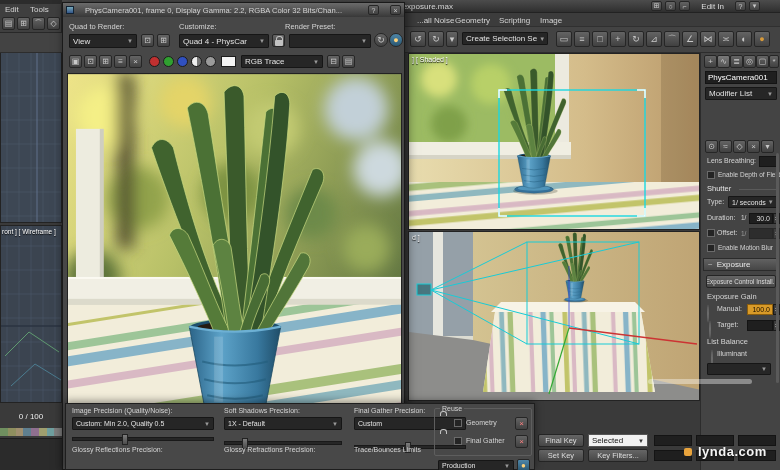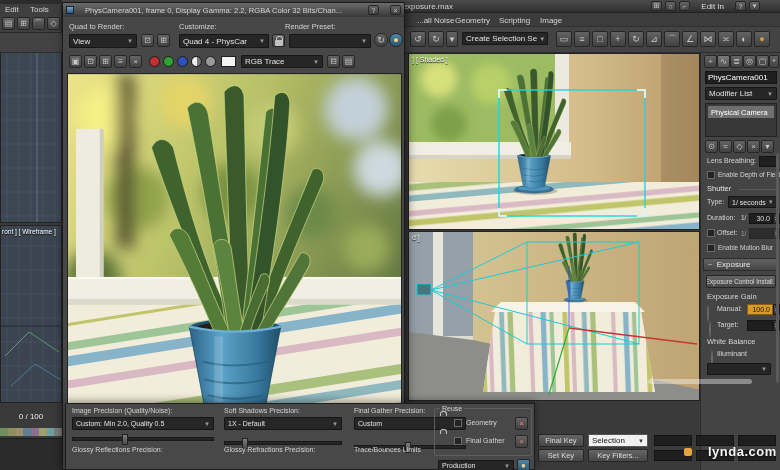--- a/index.html
+++ b/index.html
@@ -293,25 +293,20 @@
   <span class="abs ico sm" style="left:55px;top:2px">▢</span>
   <span class="abs ico sm" style="left:68px;top:2px;width:10px">*</span>
 
   <div class="abs fld" style="left:4px;top:18px;width:72px;height:13px;font-size:8px;color:#fff">
     <span>PhysCamera001</span>
   </div>
   <div class="abs dd" style="left:4px;top:34px;width:72px">
     <span>Modifier List</span>
     <span class="arr">▼</span>
   </div>
-  <div class="abs" style="left:4px;top:50px;width:72px;height:34px;background:#383838;border:1px solid #222">
-    <div style="margin:2px;height:12px;background:#6f6f6f;color:#fff;font-size:7.5px;display:flex;align-items:center;padding:0 3px;white-space:nowrap;overflow:hidden">
-      <span>Physical Camera</span>
-    </div>
-  </div>
   <span class="abs ico sm" style="left:4px;top:87px">⊙</span>
   <span class="abs ico sm" style="left:18px;top:87px">≈</span>
   <span class="abs ico sm" style="left:32px;top:87px">◇</span>
   <span class="abs ico sm" style="left:46px;top:87px">×</span>
   <span class="abs ico sm" style="left:60px;top:87px">▾</span>
 
   <span class="abs lbl t7" style="left:6px;top:104px">Lens Breathing:</span>
   <div class="abs fld" style="left:58px;top:103px;width:18px"></div>
 
   <span class="abs cb" style="left:6px;top:118px"></span>
@@ -368,21 +363,21 @@
     </div>
 
   <span class="abs rad" style="left:6px;top:268px"></span>
   <span class="abs lbl t7" style="left:16px;top:268px">Target:</span>
   <div class="abs fld" style="left:46px;top:267px;width:26px"></div>
   <div class="abs spin" style="left:72px;top:267px">
       <i class="up"></i>
       <i class="dn"></i>
     </div>
 
-  <span class="abs lbl t75" style="left:6px;top:284px">White Balance</span>
+  <span class="abs lbl t75" style="left:6px;top:284px">List Balance</span>
   <span class="abs rad on" style="left:6px;top:297px"></span>
   <span class="abs lbl t7" style="left:16px;top:297px">Illuminant</span>
   <div class="abs dd" style="left:6px;top:310px;width:64px;height:12px">
     <span class="arr">▼</span>
   </div>
 
   <div class="abs" style="right:1px;top:100px;width:3px;height:230px;background:#5a5a5a;border-radius:2px"></div>
 </div>
 
 <div class="abs" style="left:62px;top:2px;width:343px;height:468px;background:#474747;border:1px solid #1a1a1a;box-shadow:2px 2px 10px rgba(0,0,0,.55);z-index:5">
@@ -525,35 +520,35 @@
     <span>Production</span>
     <span class="arr">▼</span>
   </div>
   <span class="abs ico sm" style="left:451px;top:55px;background:linear-gradient(#4e86a8,#2a5670);color:#ffd27a">●</span>
 </div>
 
 <div class="abs btn" style="left:538px;top:434px;width:46px;height:13px;z-index:4">
   <span>Final Key</span>
 </div>
 <div class="abs dd ddw" style="left:588px;top:434px;width:60px;height:13px;z-index:4">
-  <span>Selection</span>
+  <span>Selected</span>
   <span class="arr">▼</span>
 </div>
 <div class="abs btn" style="left:538px;top:449px;width:46px;height:13px;z-index:4">
   <span>Set Key</span>
 </div>
 <div class="abs btn" style="left:588px;top:449px;width:60px;height:13px;z-index:4">
   <span>Key Filters...</span>
 </div>
 <div class="abs fld" style="left:654px;top:435px;width:38px;z-index:4"></div>
 <div class="abs fld" style="left:696px;top:435px;width:38px;z-index:4"></div>
 <div class="abs fld" style="left:738px;top:435px;width:38px;z-index:4"></div>
 <div class="abs fld" style="left:654px;top:450px;width:38px;z-index:4"></div>
 <div class="abs fld" style="left:696px;top:450px;width:38px;z-index:4"></div>
 <div class="abs fld" style="left:738px;top:450px;width:38px;z-index:4"></div>
 
 <div class="abs" style="left:648px;top:376px;z-index:9;text-align:center">
   <div class="wm-squiggle" style="width:104px;margin:3px auto 0"></div>
 </div>
-<div class="abs" style="left:684px;top:444px;z-index:9;display:flex;align-items:center;gap:16px">
+<div class="abs" style="left:684px;top:444px;z-index:9;display:flex;align-items:center;gap:6px">
   <span style="width:8px;height:8px;border-radius:2px;background:#e8a33c;display:inline-block"></span>
   <span class="wm-lynda">lynda.com</span>
 </div>
 
 </body></html>

